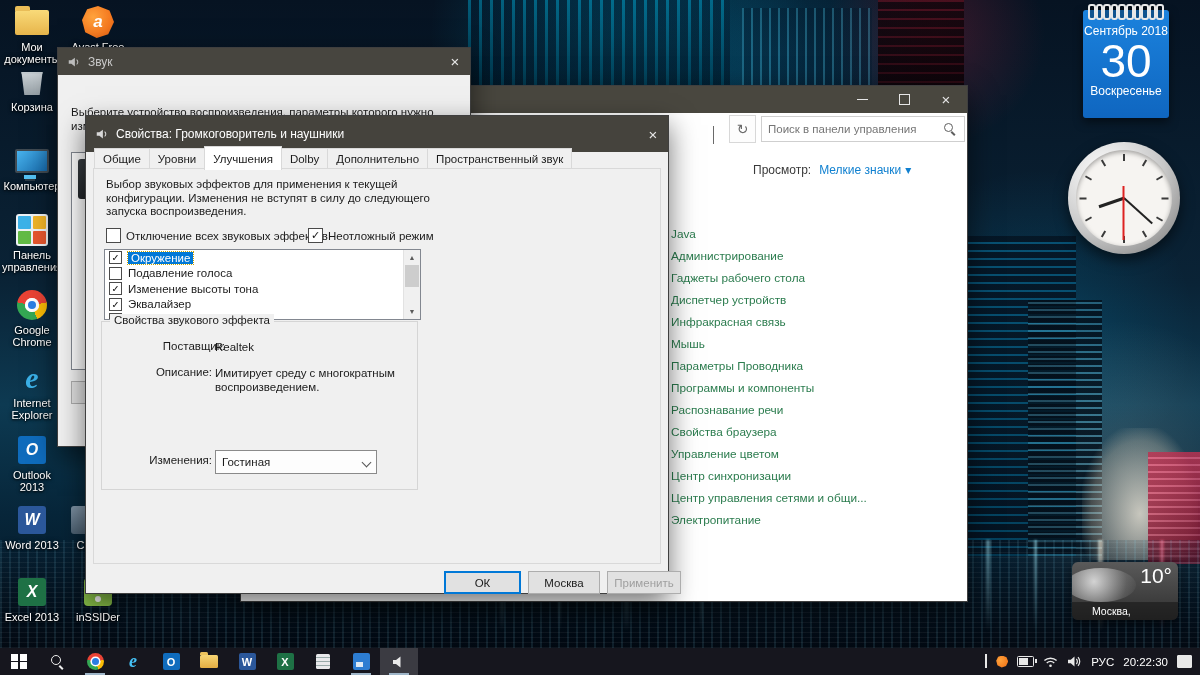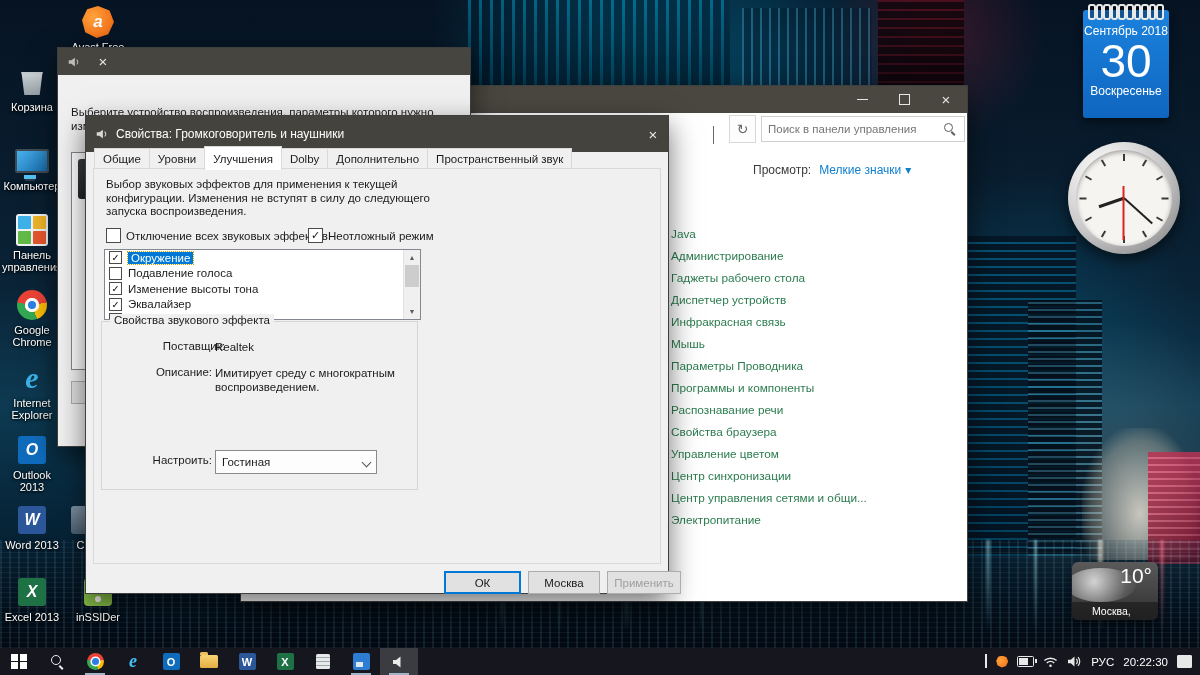--- a/index.html
+++ b/index.html
@@ -83,21 +83,21 @@
   .clock{left:1068px;top:142px;width:112px;height:112px;border-radius:50%;
       background:radial-gradient(circle at 32% 28%,#ffffff,#c7c7c7 55%,#8d8d8d 85%,#6f6f6f);
       box-shadow:0 6px 14px rgba(0,0,0,.55);}
   .face{position:absolute;left:8px;top:8px;width:96px;height:96px;border-radius:50%;background:#f6f4f1;
       box-shadow:inset 0 2px 5px rgba(0,0,0,.35);}
   .tick{position:absolute;left:50%;top:50%;width:2px;height:7px;margin:-3.5px 0 0 -1px;background:#3a3a3a;}
   .hand{position:absolute;left:50%;top:50%;transform-origin:50% 100%;}
   .h-hour{width:3px;height:27px;margin:-27px 0 0 -1.5px;background:#222;transform:rotate(251deg);}
   .h-min{width:2px;height:38px;margin:-38px 0 0 -1px;background:#222;transform:rotate(132deg);}
   .h-sec{width:1.5px;height:54px;margin:-42px 0 0 -0.75px;background:#d22;transform-origin:50% 42px;transform:rotate(180deg);}
-  .weather{left:1072px;top:562px;width:86px;height:58px;border-radius:6px;overflow:hidden;
+  .weather{left:1072px;top:562px;width:106px;height:58px;border-radius:6px;overflow:hidden;
       background:linear-gradient(180deg,#5a5a5a,#2f2f2f);box-shadow:0 4px 10px rgba(0,0,0,.5);color:#fff;}
   .weather::before{content:"";position:absolute;left:-6px;top:6px;width:70px;height:34px;border-radius:50%;
       background:radial-gradient(circle at 40% 40%,rgba(235,235,235,.85),rgba(160,160,160,.25) 70%,transparent);}
   .w-temp{position:absolute;right:6px;top:2px;font-size:21px;}
   .w-loc{position:absolute;left:0;right:0;bottom:0;height:18px;line-height:18px;background:rgba(20,20,20,.55);
       font-size:10.5px;padding-left:20px;}
 
   
   .win{position:absolute;background:#f0f0f0;border:1px solid #3f3f3f;box-shadow:0 10px 26px rgba(0,0,0,.55);}
   .titlebar{height:27px;background:#47453f;display:flex;align-items:center;padding:0 8px;gap:6px;}
@@ -222,20 +222,26 @@
       <div class="refl" style="left:558px;width:3px;"></div>
       <div class="refl" style="left:624px;width:5px;"></div>
       <div class="refl" style="left:700px;width:3px;"></div>
       <div class="refl" style="left:986px;width:4px;"></div>
       <div class="refl" style="left:1034px;width:3px;"></div>
       <div class="refl" style="left:1098px;width:5px;background:linear-gradient(180deg,rgba(255,245,225,.55),transparent 85%);"></div>
       <div class="refl" style="left:1160px;width:4px;background:linear-gradient(180deg,rgba(255,110,140,.5),transparent 85%);"></div>
     </div>
   </div>
 
+  <div class="dicon" style="left:1px;top:6px;">
+    <span class="art a-folder">
+        <i></i>
+      </span>
+    <span class="dlabel">Мои документы</span>
+  </div>
   <div class="dicon" style="left:67px;top:6px;">
     <span class="art a-avast">
         <i>a</i>
       </span>
     <span class="dlabel">Avast Free</span>
   </div>
   <div class="dicon" style="left:1px;top:66px;">
     <span class="art a-bin">
         <i></i>
       </span>
@@ -392,20 +398,21 @@
   </div>
 
   <div class="win snd inactive">
     <div class="titlebar">
       <span class="tico">
         <svg class="spk-svg" viewBox="0 0 16 16">
             <path d="M2 6h3l4-3v10l-4-3H2z" fill="#bcbcbc"></path>
             <path d="M11 5.2a3.6 3.6 0 0 1 0 5.6" stroke="#bcbcbc" fill="none" stroke-width="1.2"></path>
           </svg>
       </span>
+      <span class="title-text">Звук</span>
       <span class="tclose">
           <span>×</span>
         </span>
     </div>
     <div class="abs snd-instr">
       <div>Выберите устройство воспроизведения, параметры которого нужно</div>
       <div>изменить:</div>
     </div>
     <div class="abs snd-list">
       <div class="dev-thumb"></div>
@@ -490,21 +497,21 @@
 
     <div class="abs group">
       <span class="legend">Свойства звукового эффекта</span>
       <span class="glabel" style="left:31px;top:18px;">Поставщик:</span>
       <span class="gvalue" style="top:18px;">Realtek</span>
       <span class="glabel" style="left:18px;top:44px;">Описание:</span>
       <span class="gvalue" style="top:44px;">
         <span style="display:block;">Имитирует среду с многократным</span>
         <span style="display:block;">воспроизведением.</span>
       </span>
-      <span class="glabel" style="left:18px;top:132px;">Настроить:</span>
+      <span class="glabel" style="left:18px;top:132px;">Изменения:</span>
       <div class="combo">
         <span>Гостиная</span>
         <span class="chev-down"></span>
       </div>
     </div>
 
     <div class="btnrow">
       <div class="abs btn b-ok">
           <span>ОК</span>
         </div>

